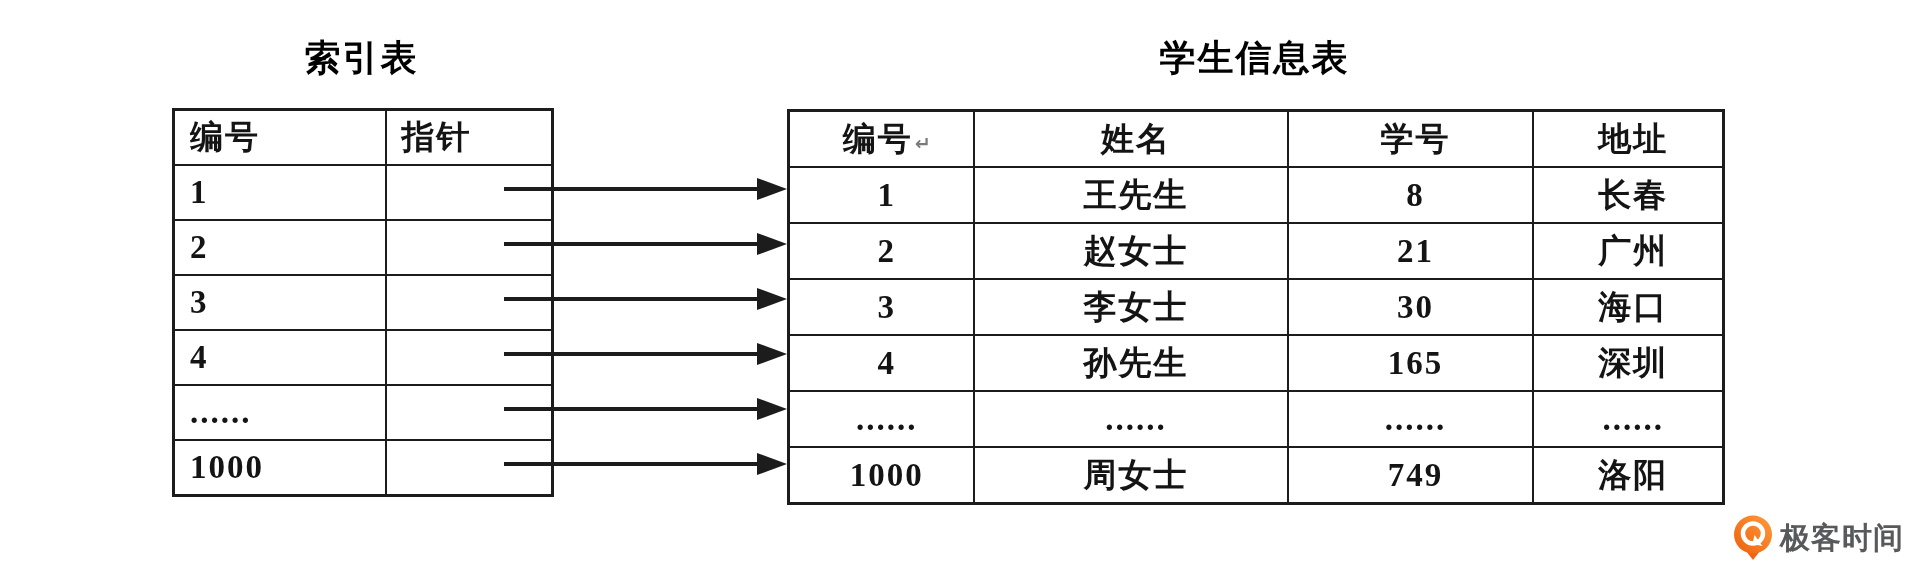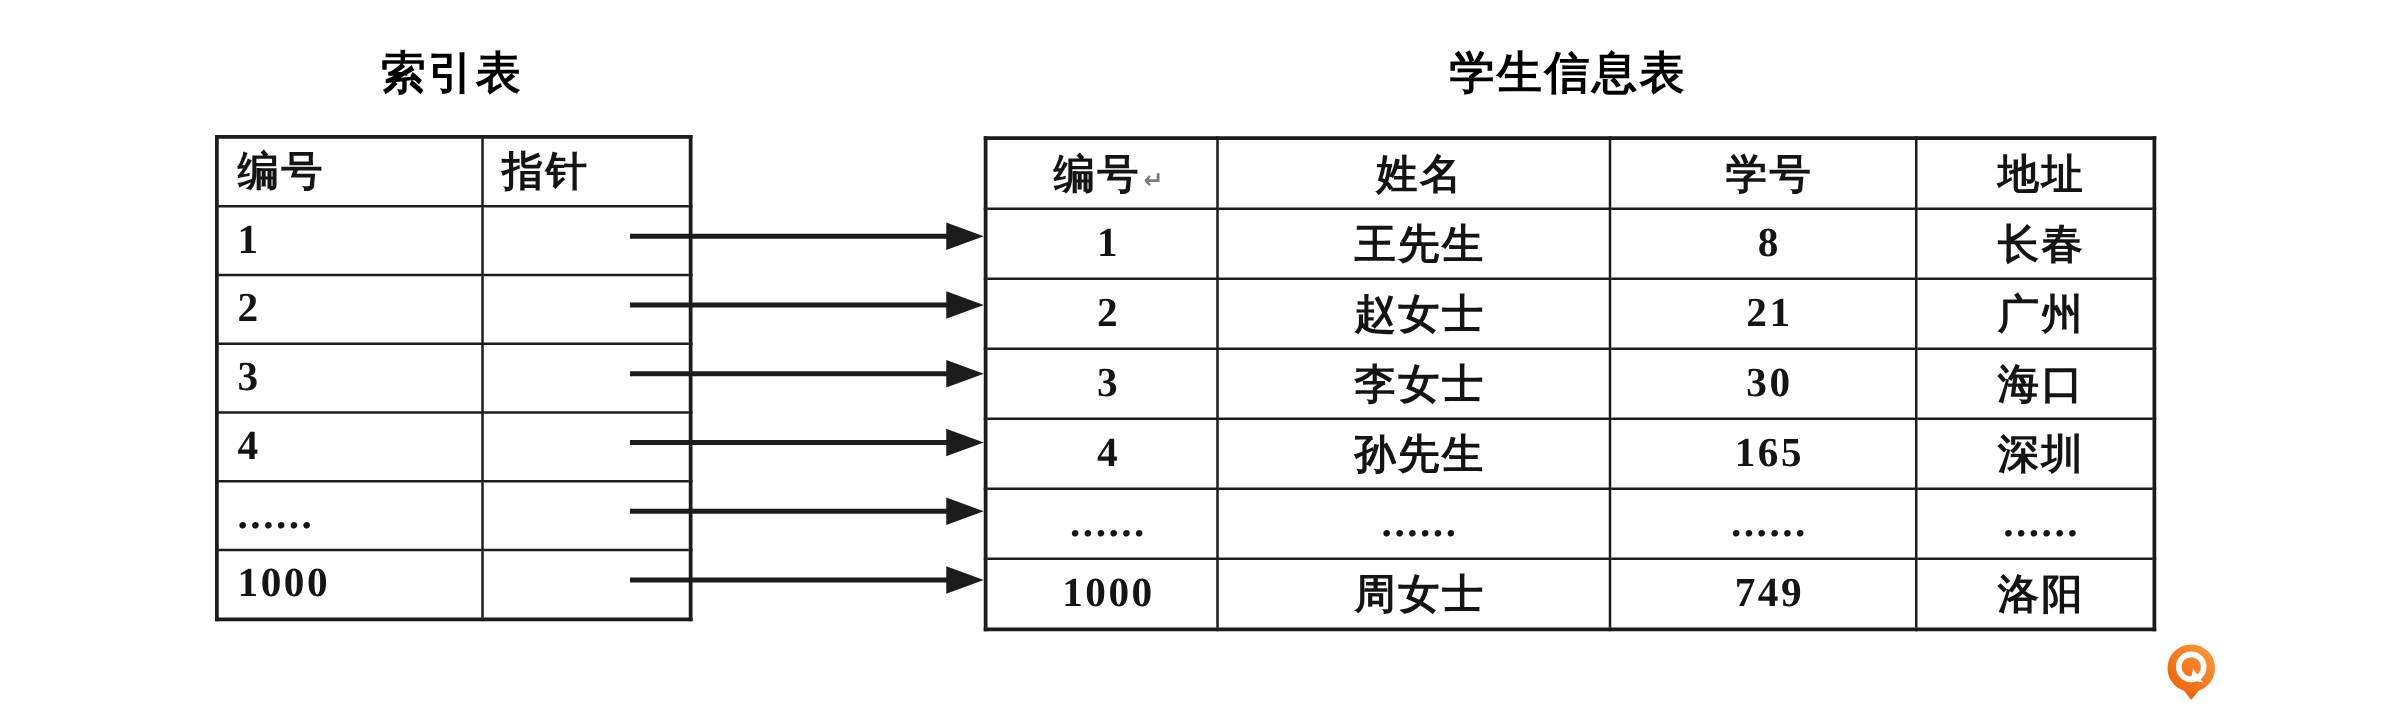--- a/index.html
+++ b/index.html
@@ -188,15 +188,16 @@
         <linearGradient id="gkgrad" x1="0" y1="1" x2="1" y2="0">
           <stop offset="0" stop-color="#ee5f0a"></stop>
           <stop offset="1" stop-color="#ff9b3d"></stop>
         </linearGradient>
       </defs>
       <path d="M13 36 L27 36 L20 45 Z" fill="#ef6410"></path>
       <circle cx="20" cy="19.5" r="19" fill="url(#gkgrad)"></circle>
       <circle cx="20" cy="18.5" r="10" fill="none" stroke="#ffffff" stroke-width="4.5"></circle>
       <path d="M21.5 20 L29.5 31 L19.5 29 Z" fill="#ffffff"></path>
     </svg>
+    <span class="wm-text">极客时间</span>
   </div>
 
 </div>
 
 </body></html>

